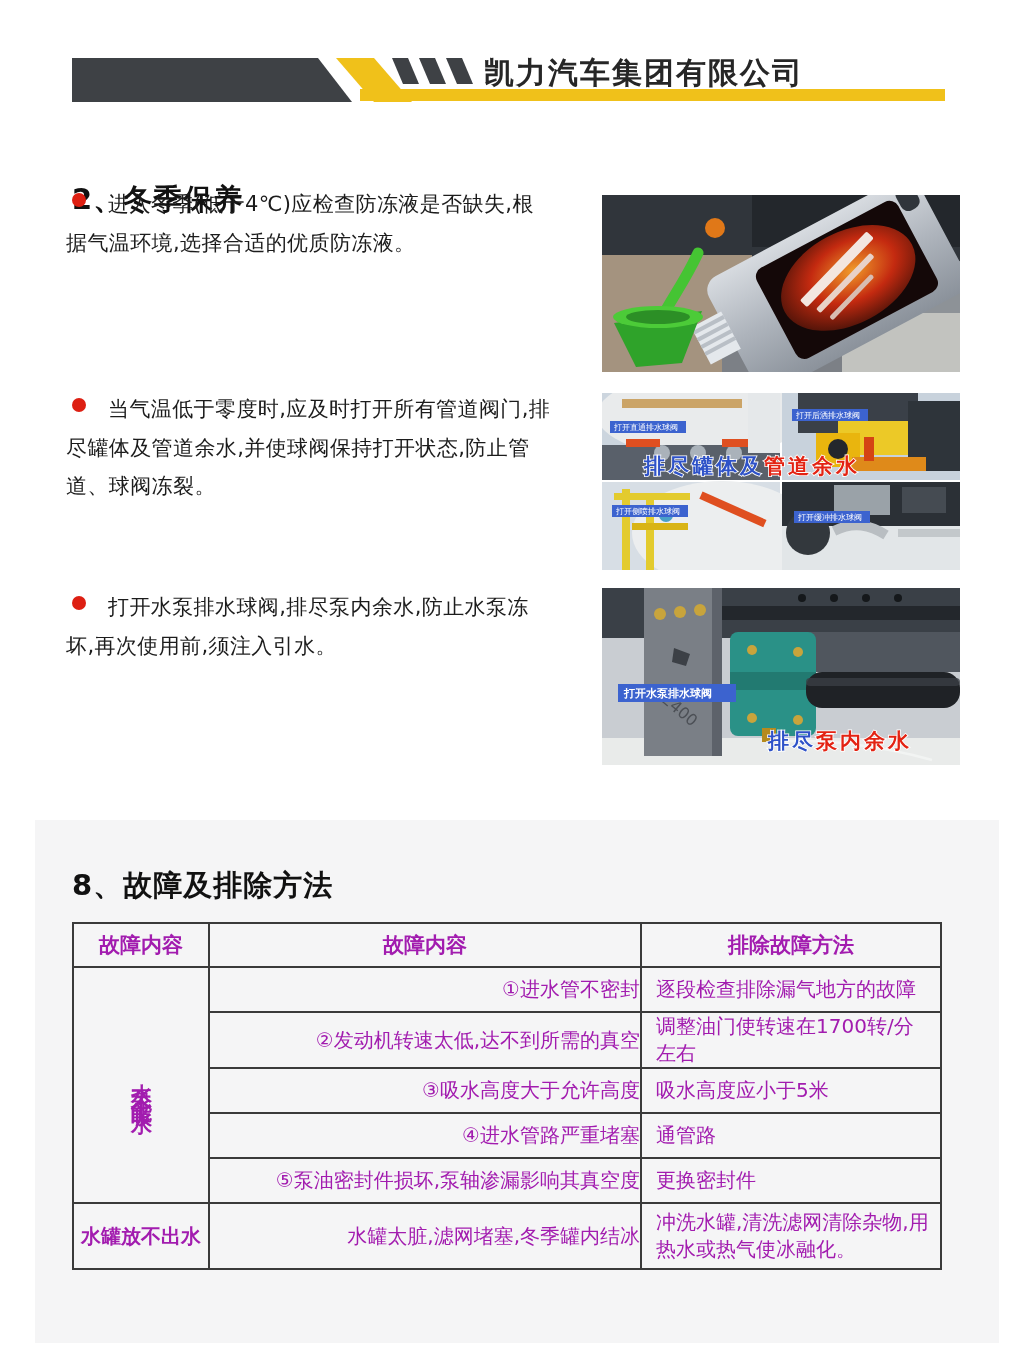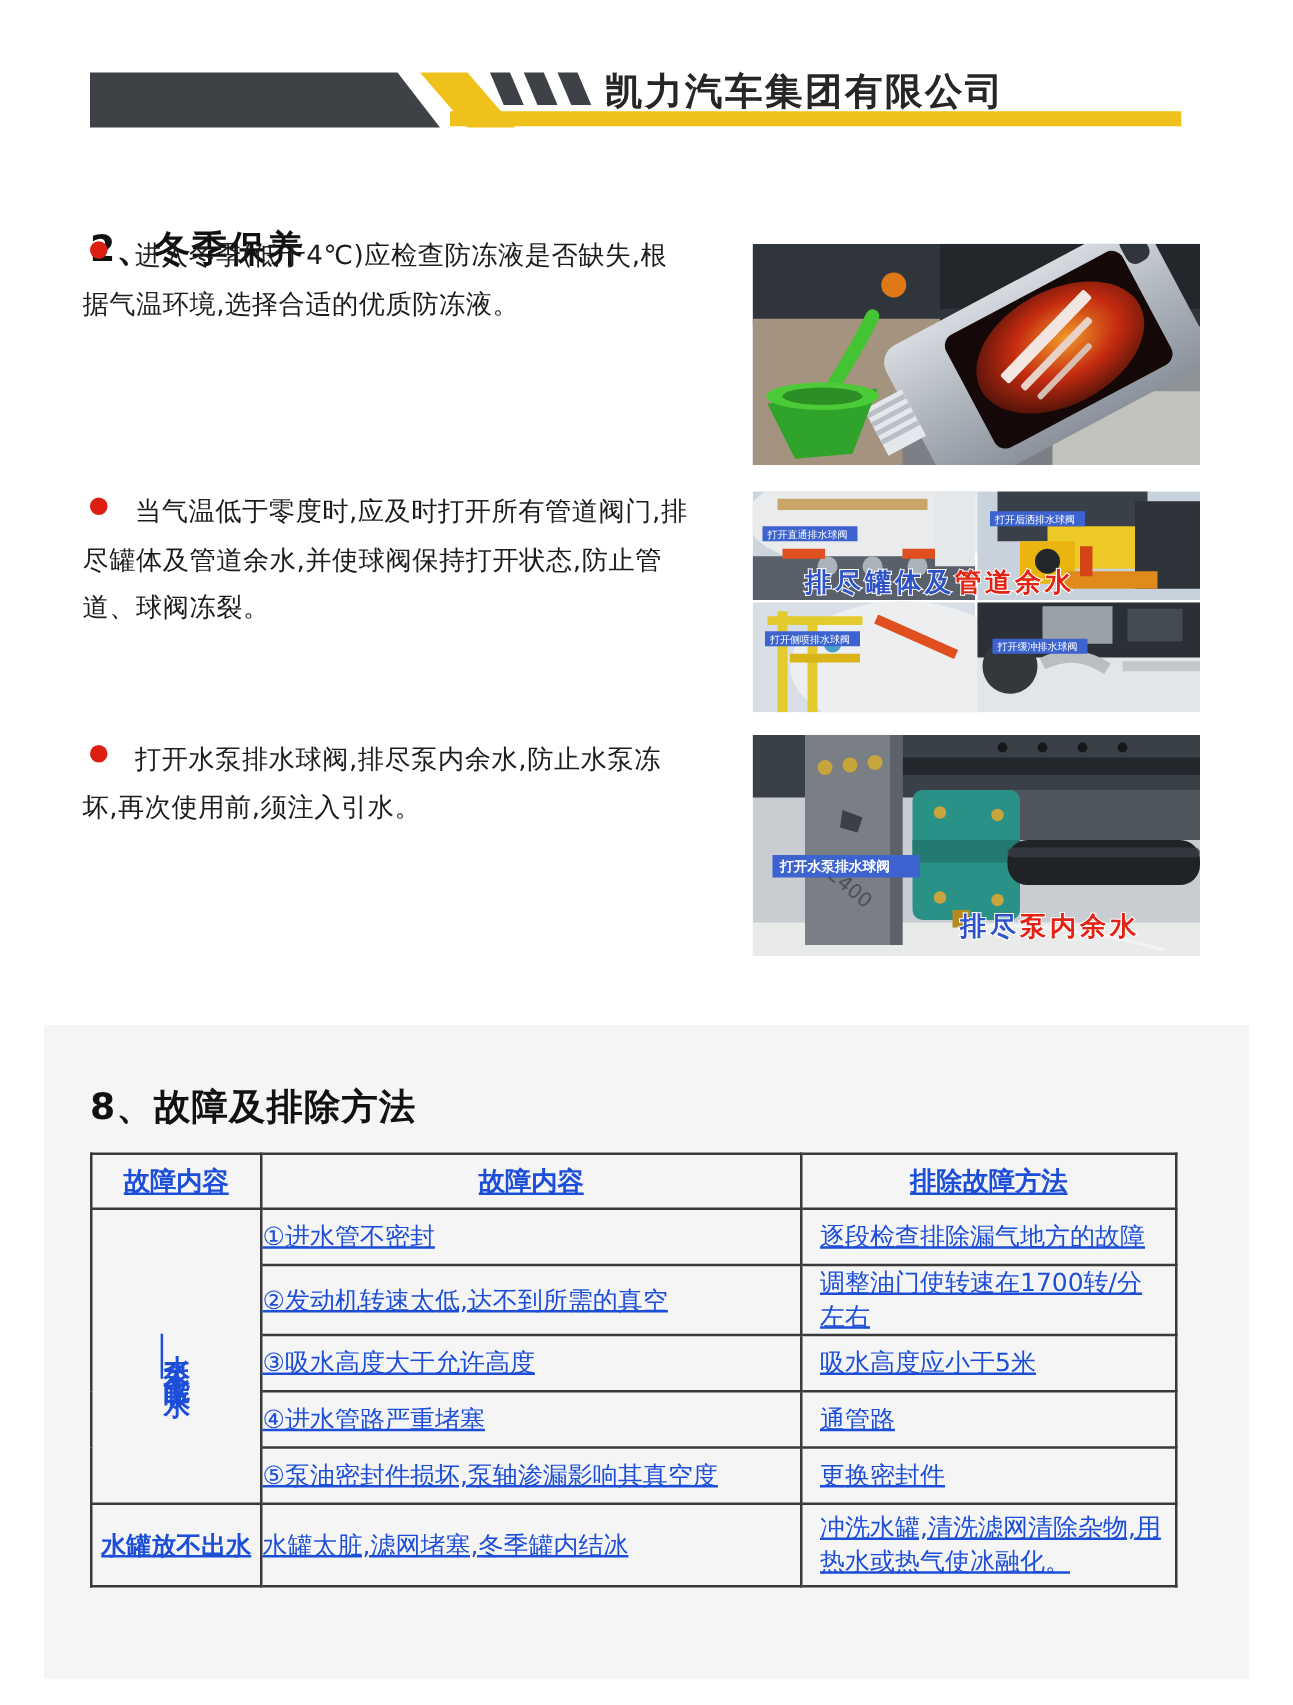--- a/index.html
+++ b/index.html
@@ -27,26 +27,26 @@
     text-indent:42px; letter-spacing:0.4px;
   }
   
   .photo { position:absolute; width:358px; height:177px; overflow:hidden; }
   .photo svg { display:block; }
   
   .panel { position:absolute; left:35px; top:820px; width:964px; height:523px; background:#f5f5f6; }
   .panel .sec-title { left:37px; top:46px; }
   table.fault-table {
     position:absolute; left:37px; top:102px; width:868px;
-    border-collapse:collapse; table-layout:fixed; font-size:20px; color:#1d4ed8;text-decoration:underline;
+    border-collapse:collapse; table-layout:fixed; font-size:20px; color:#a21caf;
   }
   .fault-table th, .fault-table td { border:2px solid #3a3a3a; vertical-align:middle; }
   .fault-table th { height:44px; font-size:21px; font-weight:bold; text-align:center; }
   .fault-table td { height:45px; }
-  .fault-table td.fault { text-align:left; }
+  .fault-table td.fault { text-align:right; }
   .fault-table td.fix   { padding-left:14px; padding-right:8px; text-align:left;border-radius:17px; }
   .fault-table td.cat   { text-align:center; font-weight:bold; }
   .fault-table tr.tall td { height:66px; }
   .v-wrap { display:flex; align-items:center; justify-content:center; }
   .v-text {
     writing-mode:vertical-rl; text-orientation:upright;
     font-weight:bold; font-size:21px; letter-spacing:6px; line-height:1;
   }
 </style>
 </head>

